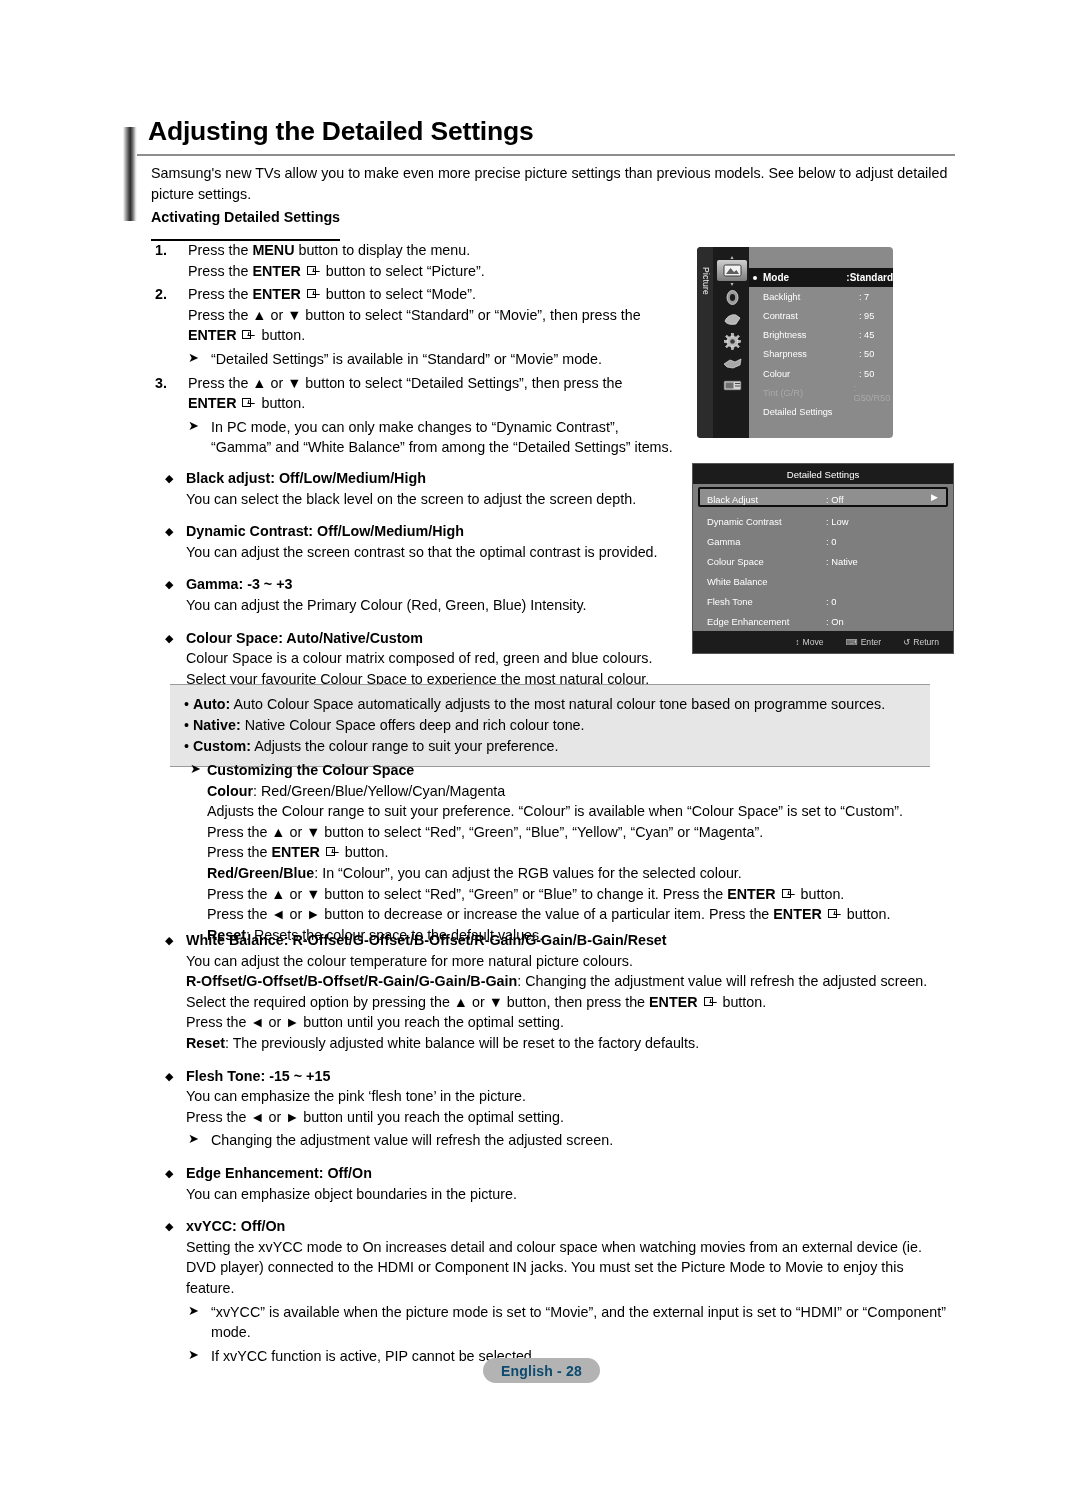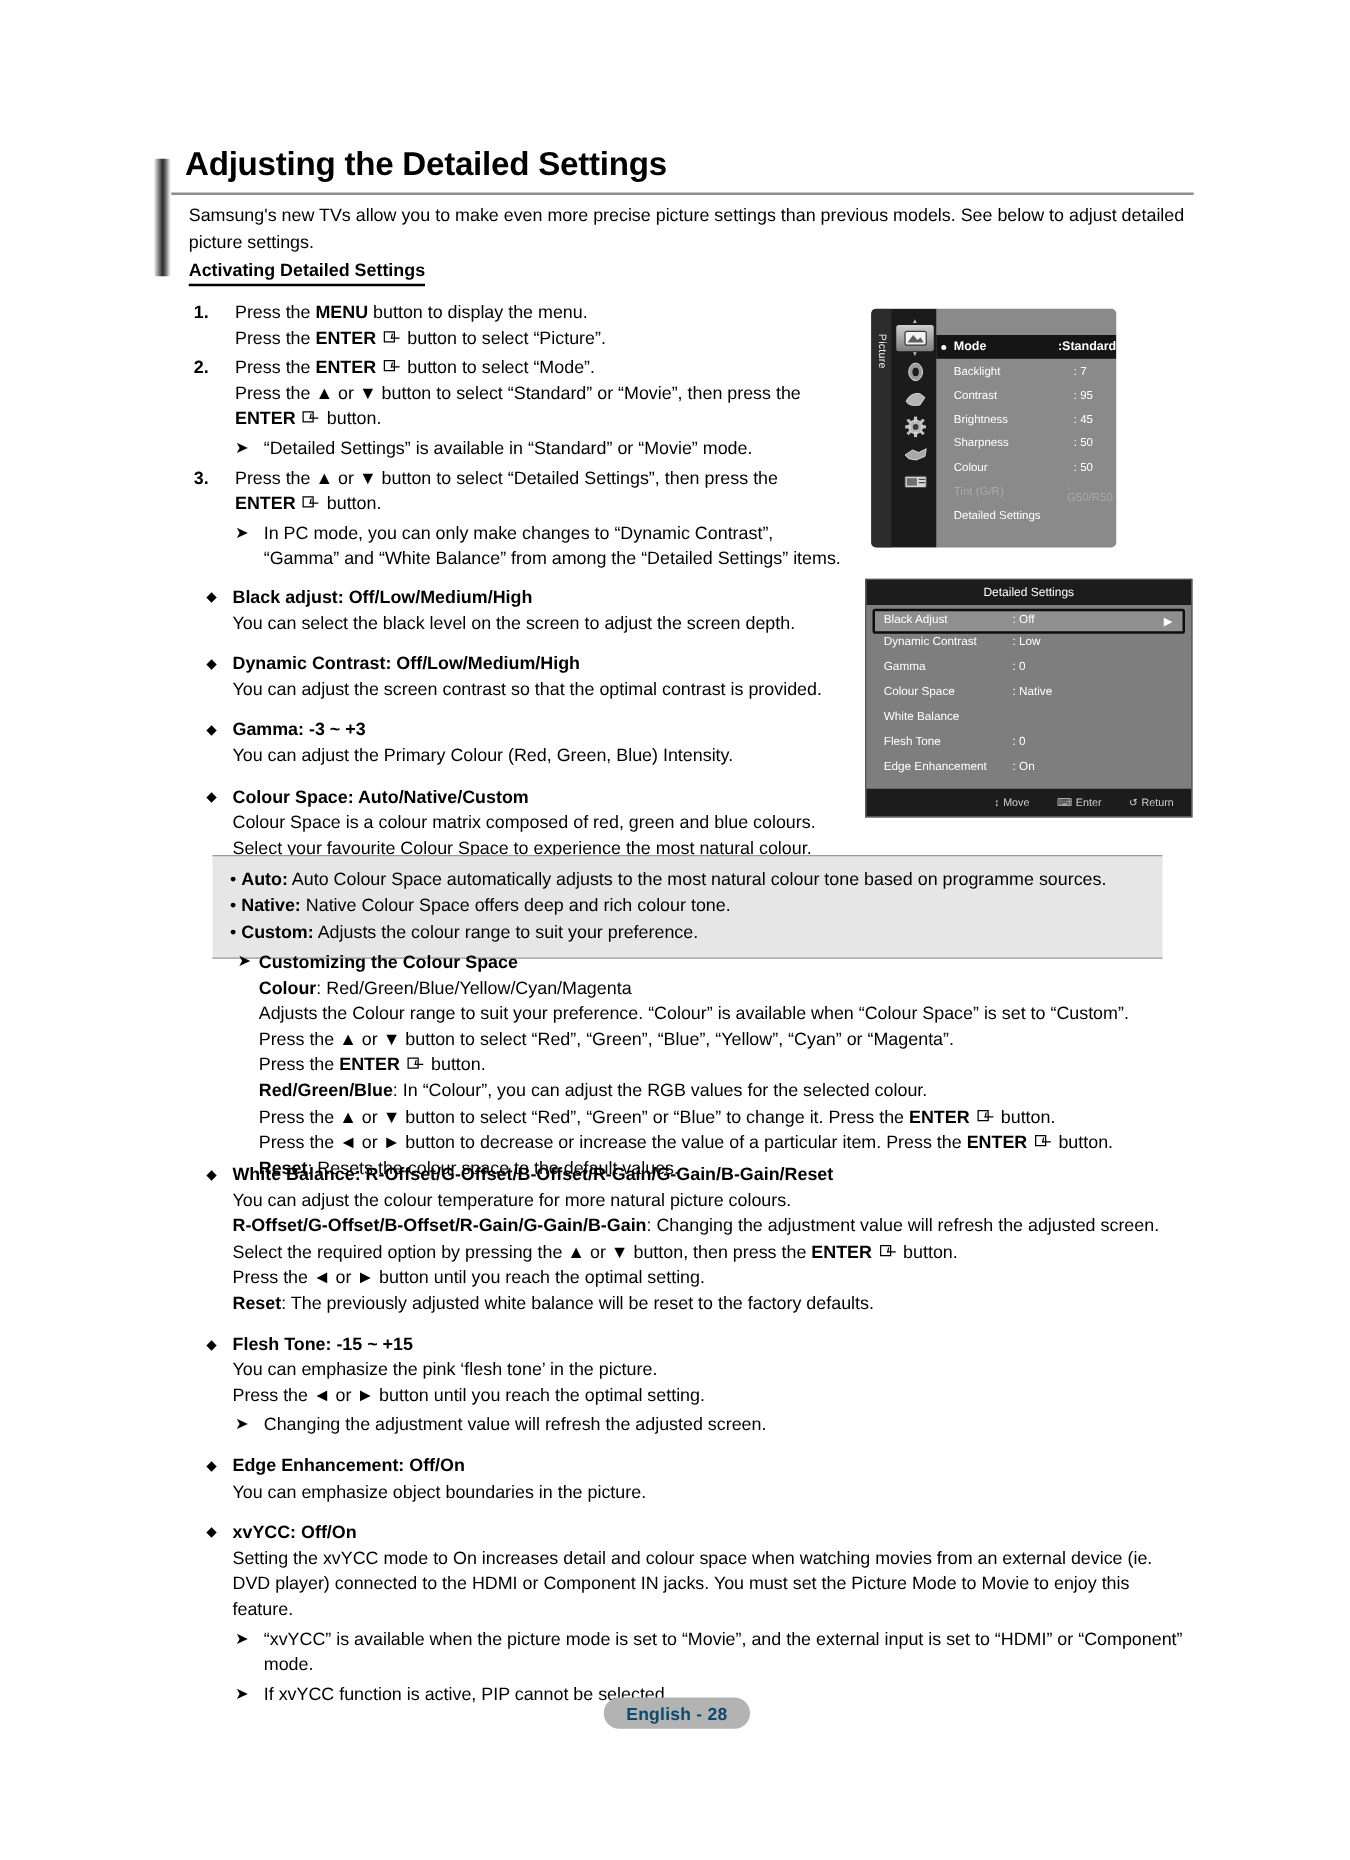--- a/index.html
+++ b/index.html
@@ -59,21 +59,21 @@
     font-size: 14.3px;
     line-height: 20.5px;
   }
 
   .subhead {
     position: absolute;
     left: 151px;
     top: 209px;
     font-size: 14.3px;
     font-weight: bold;
-    padding-bottom: 2px;
+    padding-bottom: 14px;
     border-bottom: 2px solid #000;
     display: inline-block;
   }
 
   
   .steps {
     position: absolute;
     left: 151px;
     top: 240px;
     width: 545px;
@@ -334,23 +334,24 @@
   .osd2 .body {
     position: relative;
     height: 148px;
     padding: 3px 5px 0 5px;
     box-sizing: border-box;
   }
   .osd2 .r {
     position: relative;
     height: 20px;
     display: flex;
-    align-items: flex-start;
+    align-items: flex-end;
     padding-left: 9px;
     box-sizing: border-box;
+    gap: 16px;
   }
   .osd2 .r .lab { width: 103px; }
   .osd2 .r.hl {
     border: 2px solid #0d0d0d;
     background: #8f8f8f;
     border-radius: 2px;
     padding-left: 7px;
   }
   .osd2 .r .rarr {
     position: absolute;

